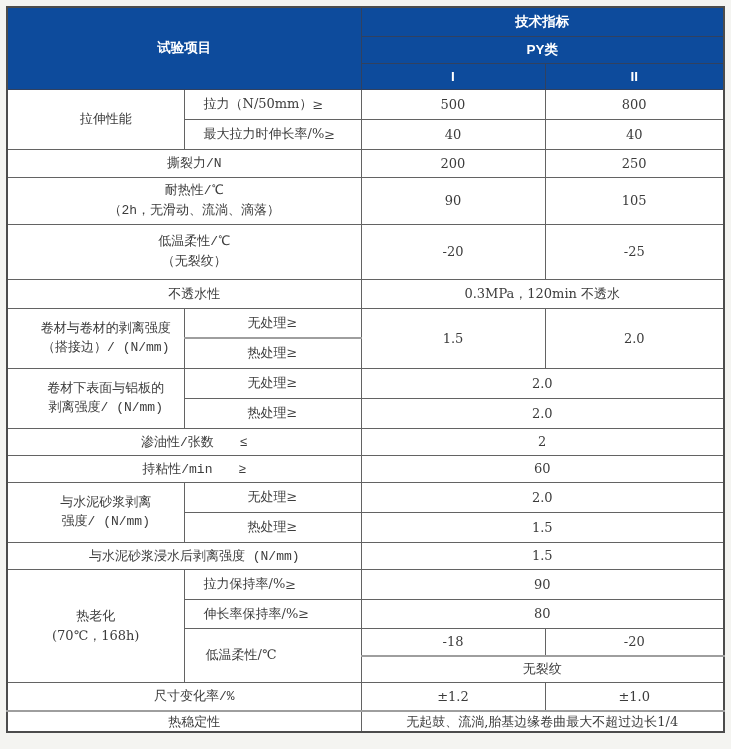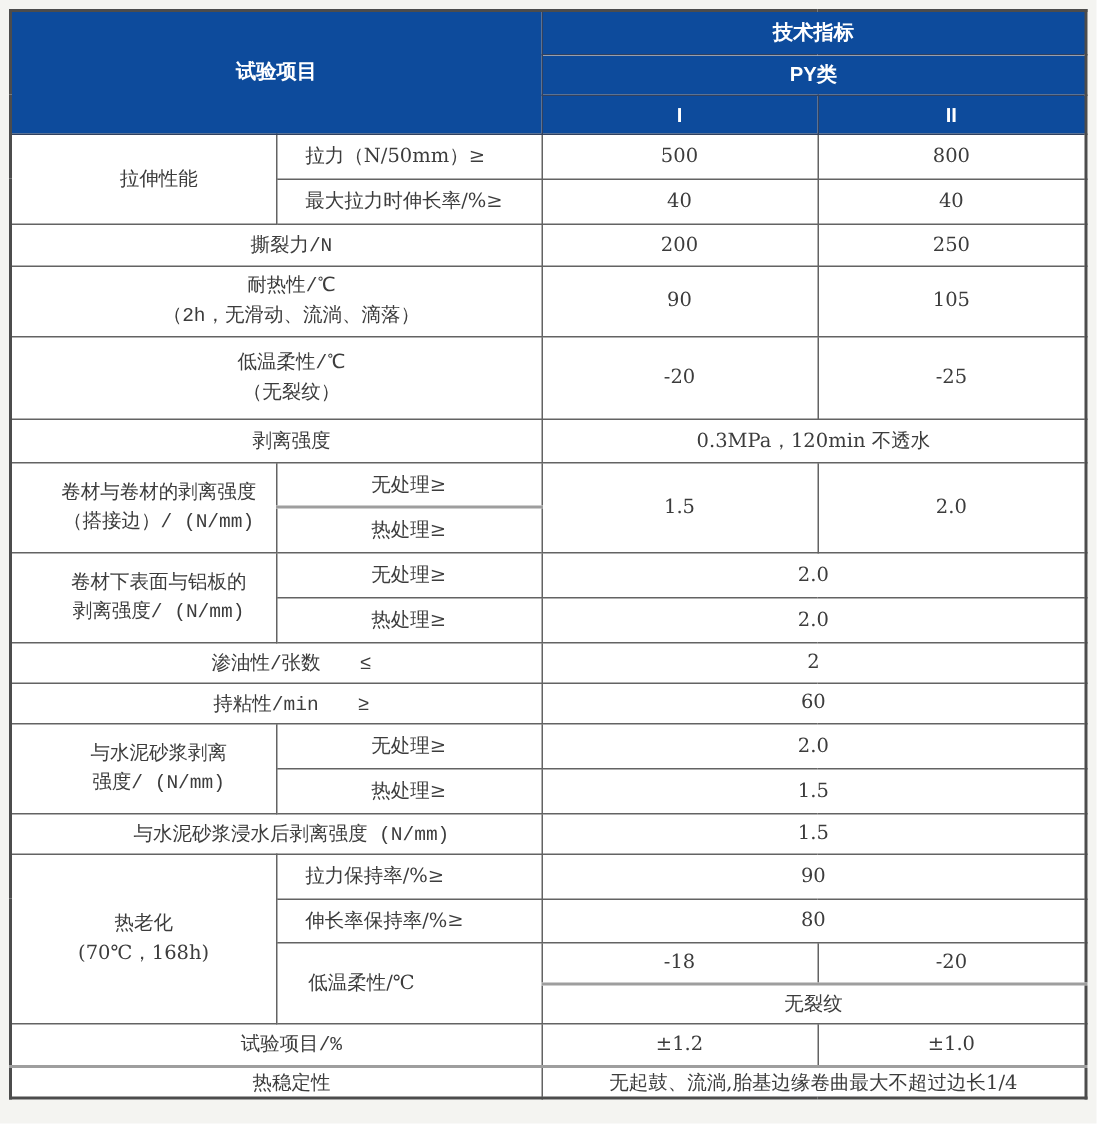--- a/index.html
+++ b/index.html
@@ -108,21 +108,21 @@
   </tr>
 
   <tr class="h55">
     <td colspan="2" class="lab preline">低温柔性/℃
 （无裂纹）</td>
     <td>-20</td>
     <td>-25</td>
   </tr>
 
   <tr class="h29">
-    <td colspan="2" class="lab">剥离强度</td>
+    <td colspan="2" class="lab">不透水性</td>
     <td colspan="2">0.3MPa，120min  不透水</td>
   </tr>
 
   <tr class="h30">
     <td rowspan="2" class="lab preline">卷材与卷材的剥离强度
 （搭接边）/ (N/mm)</td>
     <td class="gb">无处理≥</td>
     <td rowspan="2">1.5</td>
     <td rowspan="2">2.0</td>
   </tr>
@@ -190,21 +190,21 @@
   <tr class="h28">
     <td rowspan="2" class="lab2">低温柔性/℃</td>
     <td class="gb">-18</td>
     <td class="gb">-20</td>
   </tr>
   <tr class="h26">
     <td colspan="2">无裂纹</td>
   </tr>
 
   <tr class="h29">
-    <td colspan="2" class="lab">试验项目/%</td>
+    <td colspan="2" class="lab">尺寸变化率/%</td>
     <td>±1.2</td>
     <td>±1.0</td>
   </tr>
 
   <tr class="h31">
     <td colspan="2" class="lab gt">热稳定性</td>
     <td colspan="2" class="gt">无起鼓、流淌,胎基边缘卷曲最大不超过边长1/4</td>
   </tr>
 </tbody>
     </table>

